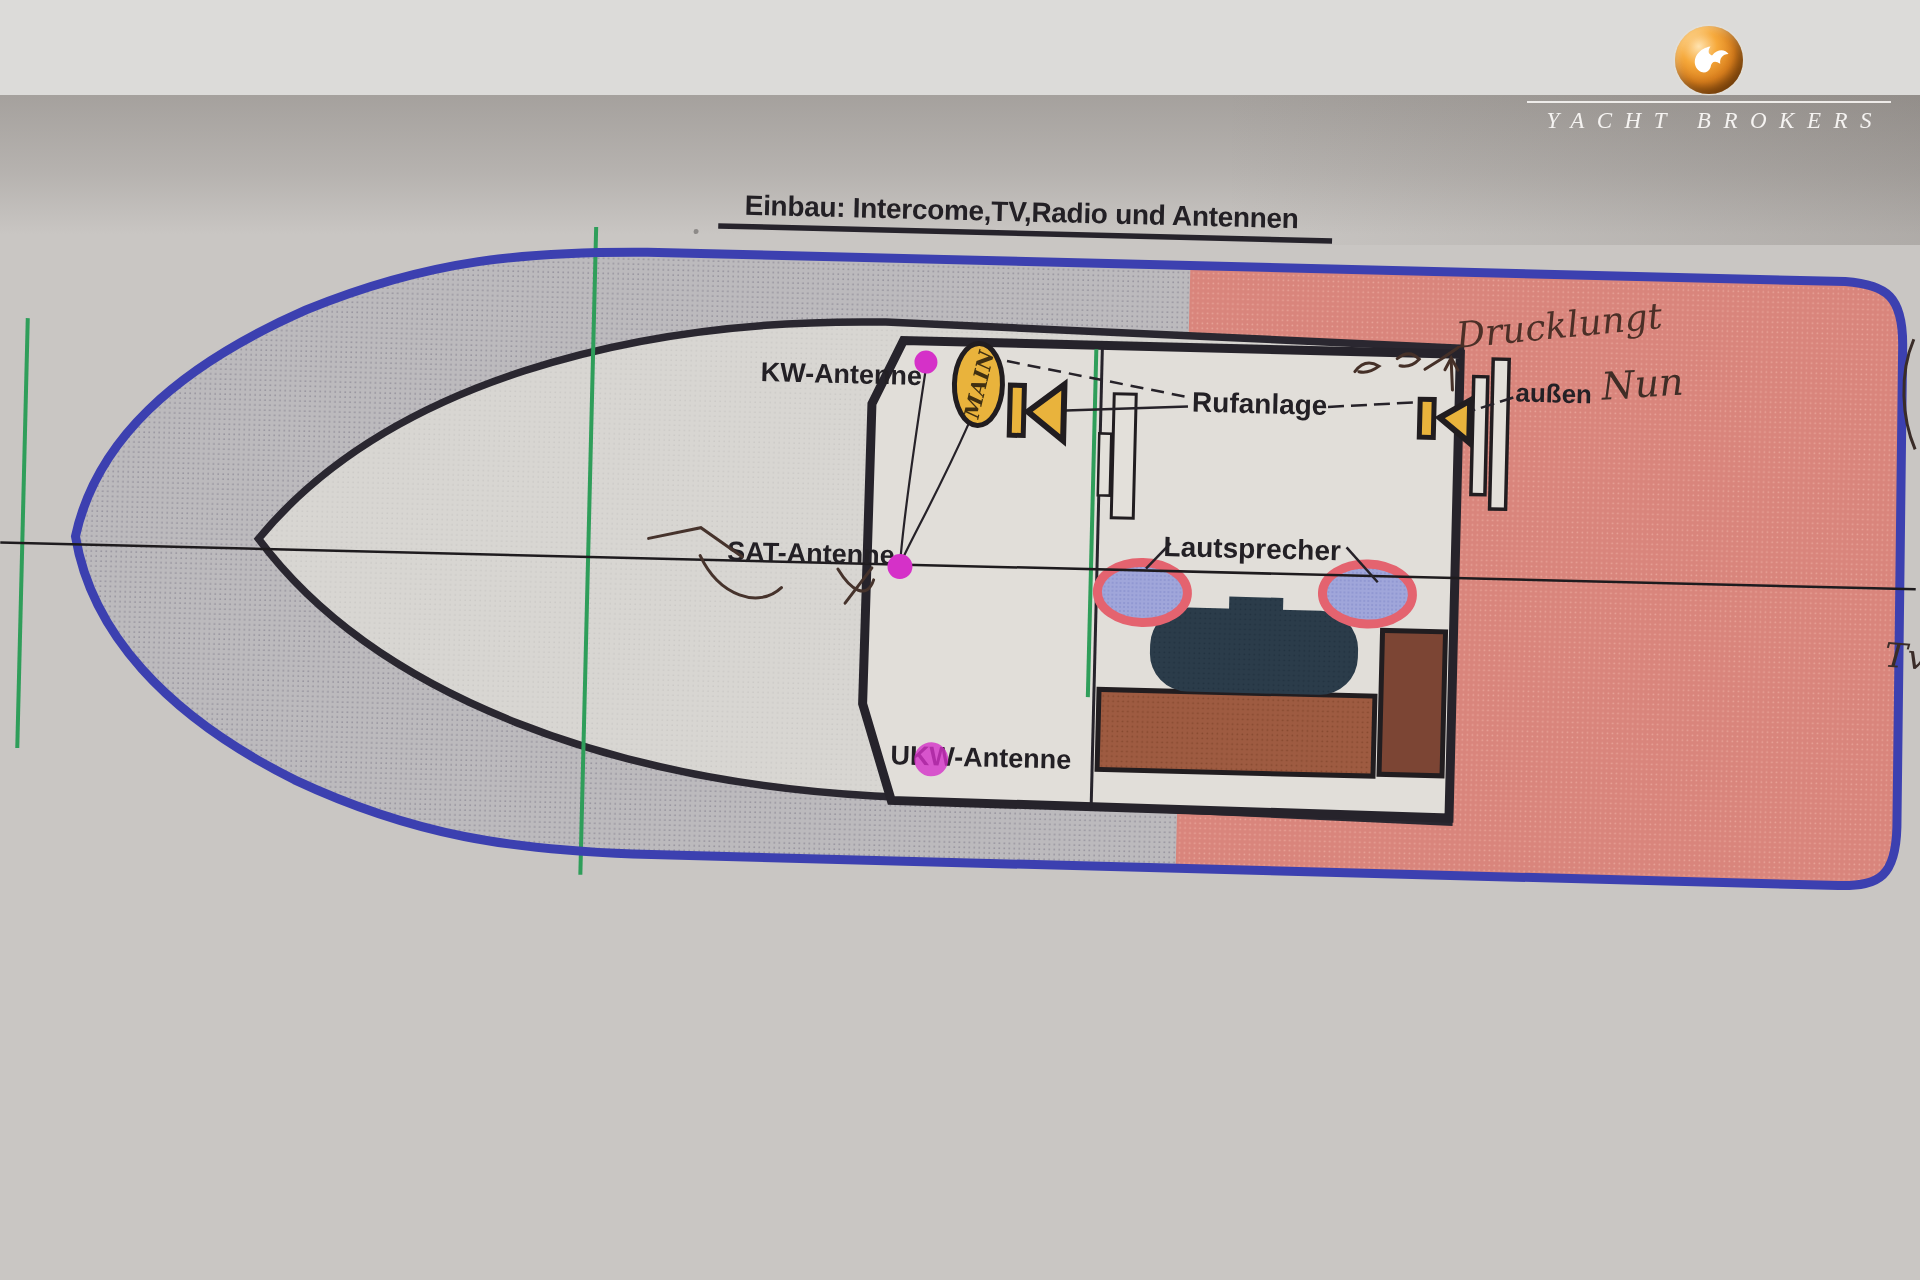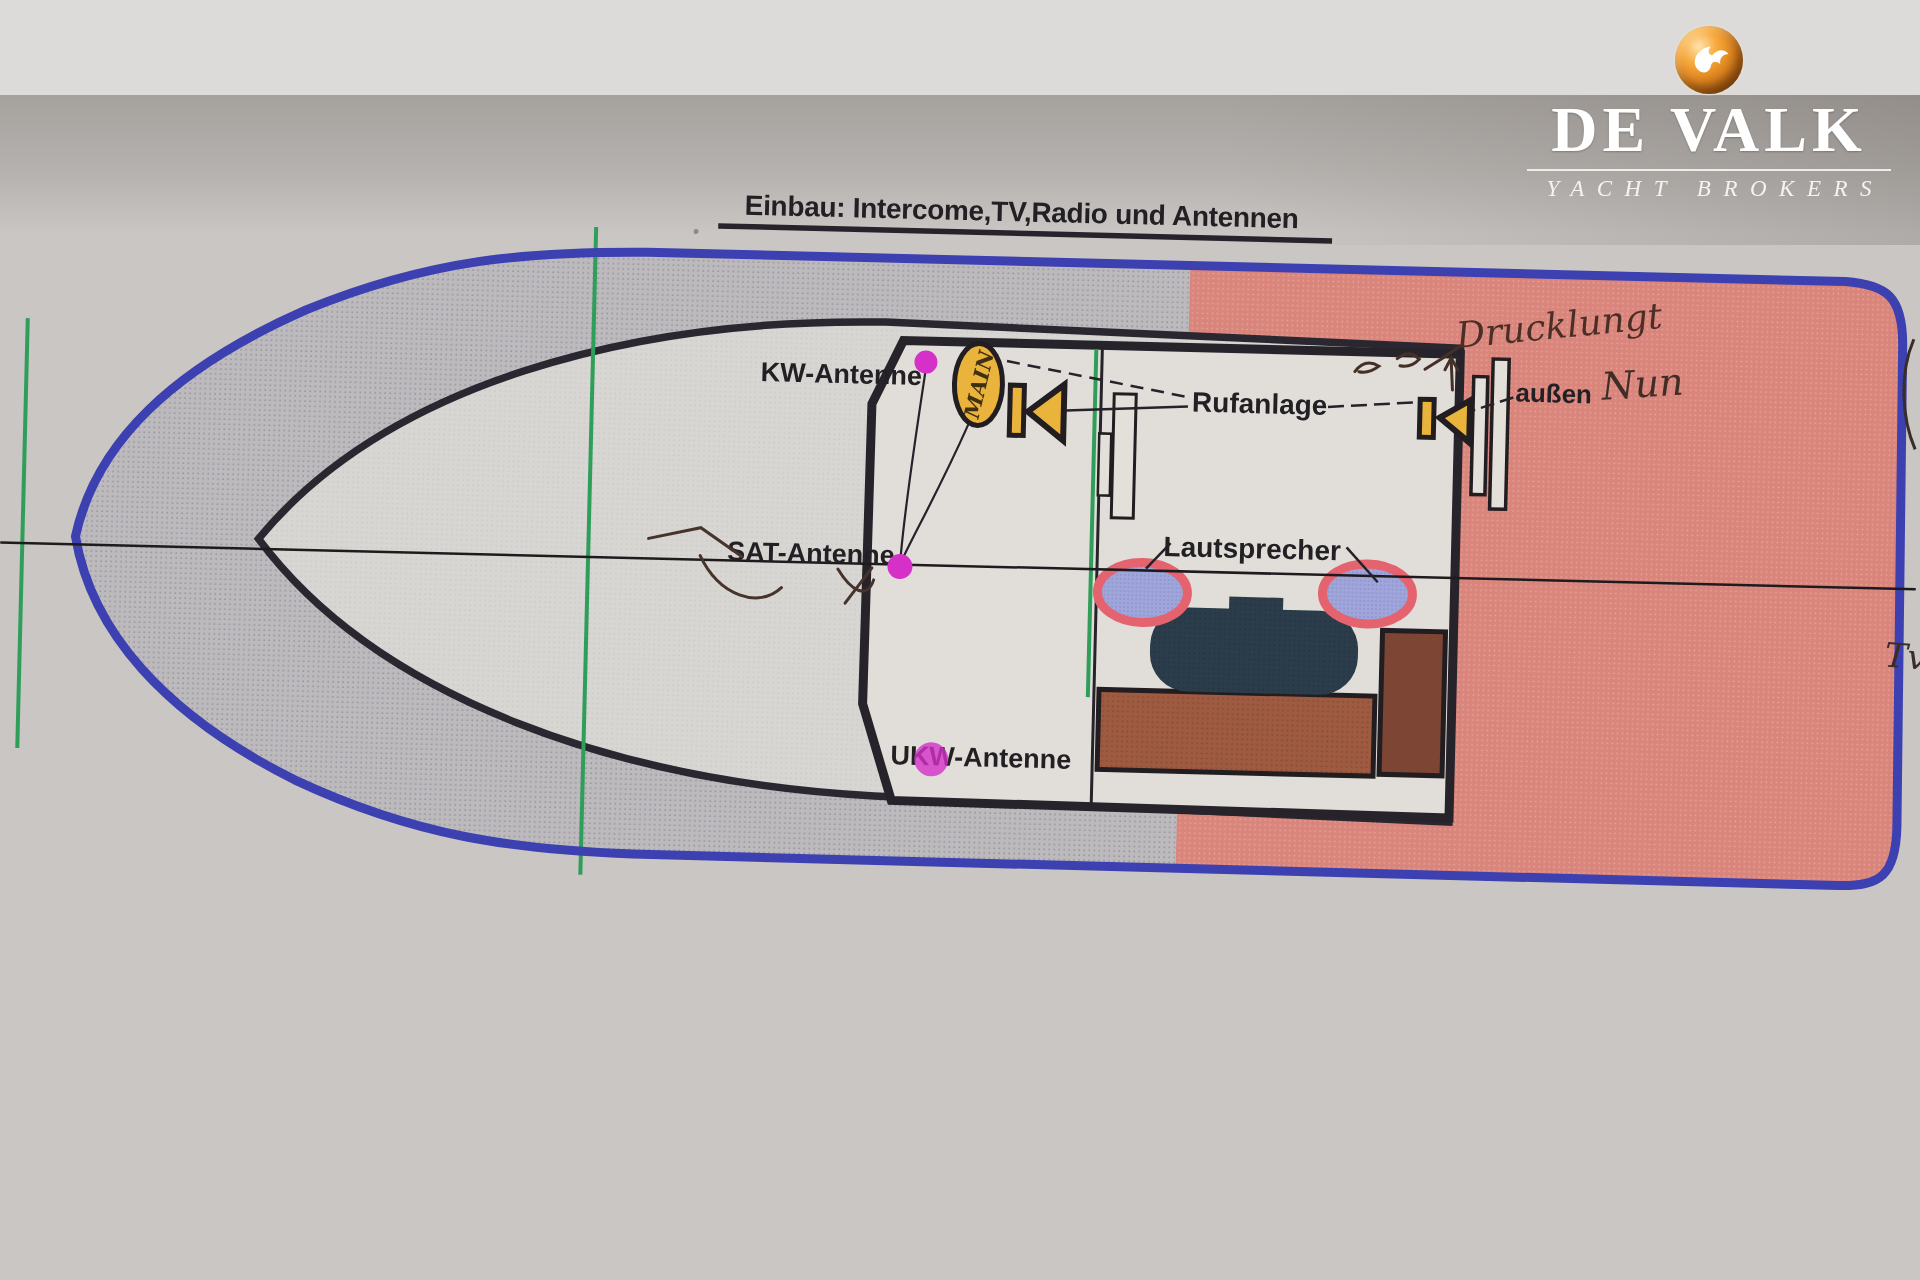--- a/index.html
+++ b/index.html
@@ -175,16 +175,15 @@
     <path d="M 1908,310 C 1894,345 1898,390 1912,420" fill="none" stroke="#3a2c28" stroke-width="3"></path>
   </g>
 </svg>
 
 <div class="logo">
   <div class="sphere">
     <svg width="48" height="48" viewBox="0 0 64 64">
       <path d="M 14,40 C 10,28 20,16 34,14 C 30,20 31,24 36,26 C 44,16 54,18 58,24 C 50,24 46,30 47,37 C 40,32 35,34 34,42 C 30,52 18,50 14,40 Z" fill="#ffffff"></path>
     </svg>
   </div>
-  <div class="brand">DE VALK</div>
   <div class="rule"></div>
   <div class="tagline">YACHT BROKERS</div>
 </div>
 
 </body></html>

